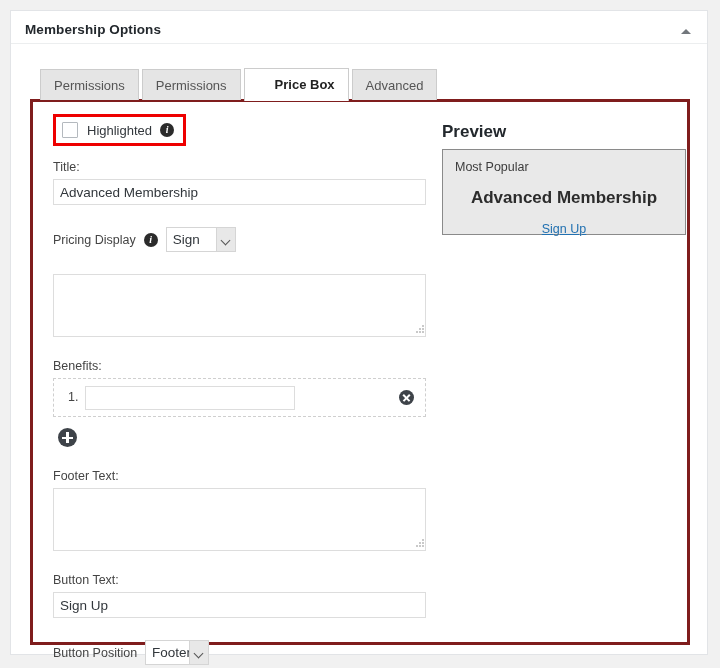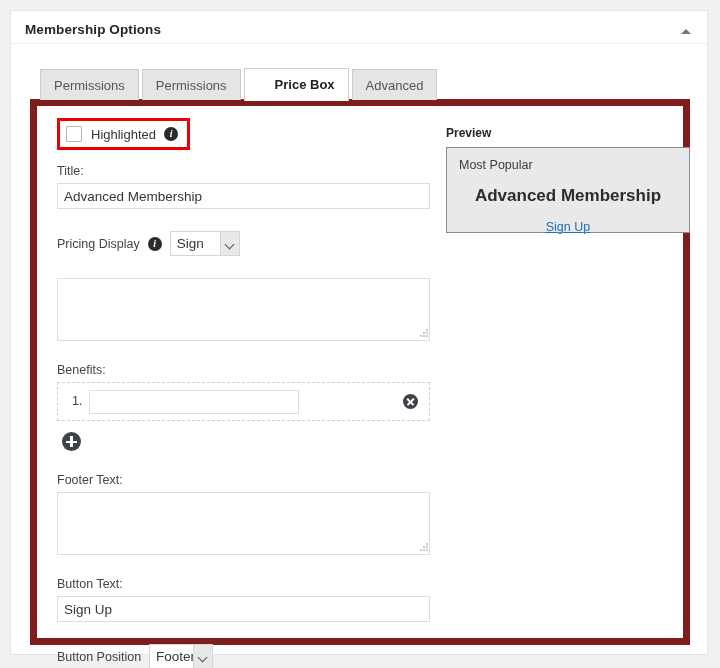--- a/index.html
+++ b/index.html
@@ -98,21 +98,21 @@
   }
 
   
   .panel {
     position: absolute;
     left: 19px;
     top: 88px;
     width: 660px;
     height: 546px;
     background: #ffffff;
-    border: 7px solid #7f1d1d;
+    border: 3px solid #7f1d1d;
     box-sizing: border-box;
   }
 
   
   .form-col {
     position: absolute;
     left: 20px;
     top: 12px;
     width: 375px;
   }
@@ -338,21 +338,21 @@
   .gap-lg  { height: 22px; }
 
   
   .preview-col {
     position: absolute;
     left: 409px;
     top: 20px;
     width: 230px;
   }
   .preview-title {
-    font-size: 12px;
+    font-size: 17px;
     font-weight: bold;
     color: #23282d;
     margin-bottom: 7px;
   }
   .preview-box {
     width: 244px;
     height: 86px;
     background: #e9e9e9;
     border: 1px solid #8a8a8a;
     box-sizing: border-box;

